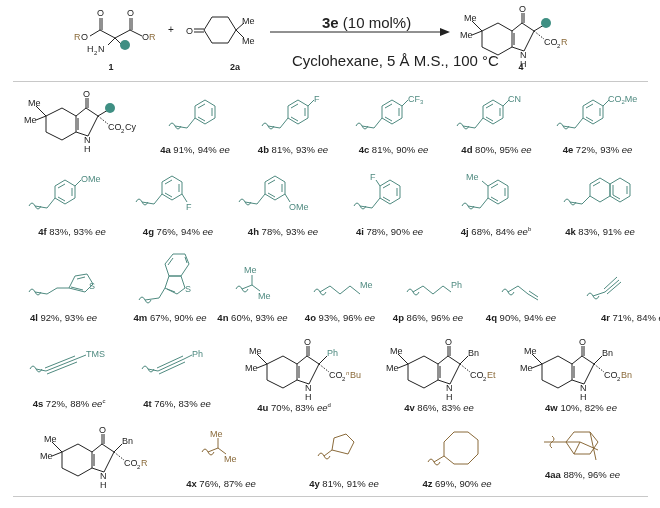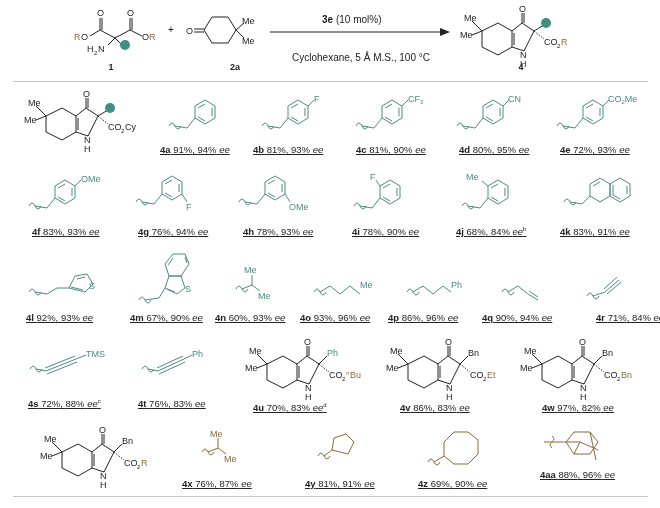--- a/index.html
+++ b/index.html
@@ -1,25 +1,25 @@
 <!DOCTYPE html>
 <html><head>
 <meta charset="utf-8">
 <style>
   html,body{margin:0;padding:0;background:#fff;}
   body{width:660px;height:508px;position:relative;overflow:hidden;font-family:"Liberation Sans",sans-serif;color:#222;}
   .abs{position:absolute;}
   svg{position:absolute;overflow:visible;}
-  .lbl{position:absolute;font-size:9.5px;white-space:nowrap;text-align:left;color:#222;text-decoration:underline;}
+  .lbl{position:absolute;font-size:9.5px;white-space:nowrap;text-align:center;color:#222;}
   .lbl b{font-weight:bold;}
   .lbl i{font-style:italic;}
   .lbl sup{font-size:6px;vertical-align:super;line-height:0;}
   .hr{position:absolute;left:13px;width:635px;height:1px;background:#c8c8c8;}
   .cmpd{position:absolute;font-size:9px;font-weight:bold;text-align:center;}
-  .arrow-txt{position:absolute;font-size:10px;white-space:nowrap;}
+  .arrow-txt{position:absolute;font-size:15px;white-space:nowrap;}
   text{font-family:"Liberation Sans",sans-serif;}
 </style>
 </head>
 <body>
 
 <div>
 
   <svg width="120" height="60" style="left:70px;top:5px">
     <g stroke="#222" stroke-width="1" fill="none">
       <line x1="30" y1="25" x2="45" y2="33"></line>
@@ -464,21 +464,21 @@
   <text x="82" y="20" font-size="9" fill="#222">Bn</text>
   <text x="84" y="42" font-size="9" fill="#222">CO</text>
     <text x="97" y="45" font-size="6" fill="#222">2</text>
     <text x="101" y="42" font-size="9" fill="#8a6a3a">Bn</text>
 </svg>
 
 <div class="lbl" style="left:28px;top:398px;width:82px"><b>4s</b> <span>72%</span>, <span>88%</span> <i>ee</i><sup>c</sup></div>
 <div class="lbl" style="left:138px;top:398px;width:78px"><b>4t</b> <span>76%</span>, <span>83%</span> <i>ee</i></div>
 <div class="lbl" style="left:253px;top:402px;width:82px"><b>4u</b> <span>70%</span>, <span>83%</span> <i>ee</i><sup>d</sup></div>
 <div class="lbl" style="left:400px;top:402px;width:78px"><b>4v</b> <span>86%</span>, <span>83%</span> <i>ee</i></div>
-<div class="lbl" style="left:542px;top:402px;width:78px"><b>4w</b> <span>97%</span>, <span>82%</span> <i>ee</i></div>
+<div class="lbl" style="left:542px;top:402px;width:78px"><b>4w</b> <span>10%</span>, <span>82%</span> <i>ee</i></div>
 
 <svg width="130" height="70" style="left:40px;top:424px">
   <g stroke="#222" stroke-width="1" fill="none">
     <polygon points="22,28 38,20 52,28 52,44 38,52 22,44"></polygon>
     <line x1="52" y1="28" x2="62" y2="20"></line>
       <line x1="52" y1="44" x2="64" y2="48"></line>
       <line x1="54" y1="30" x2="54" y2="42"></line>
     <line x1="62" y1="20" x2="74" y2="28"></line>
       <line x1="64" y1="48" x2="74" y2="28"></line>
     <line x1="62" y1="20" x2="62" y2="10"></line>

